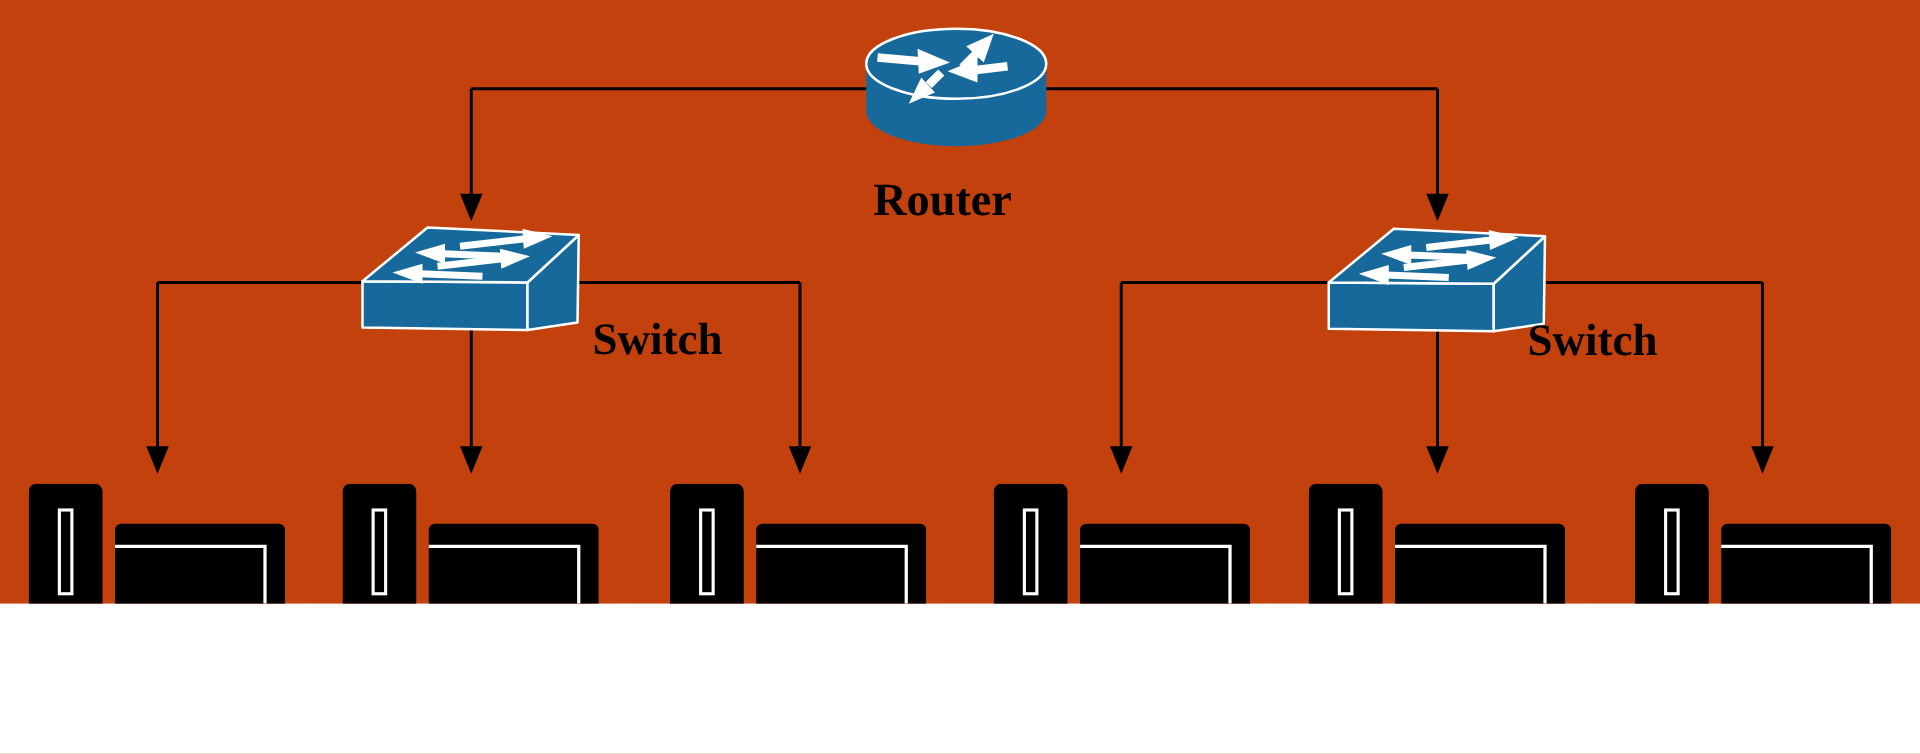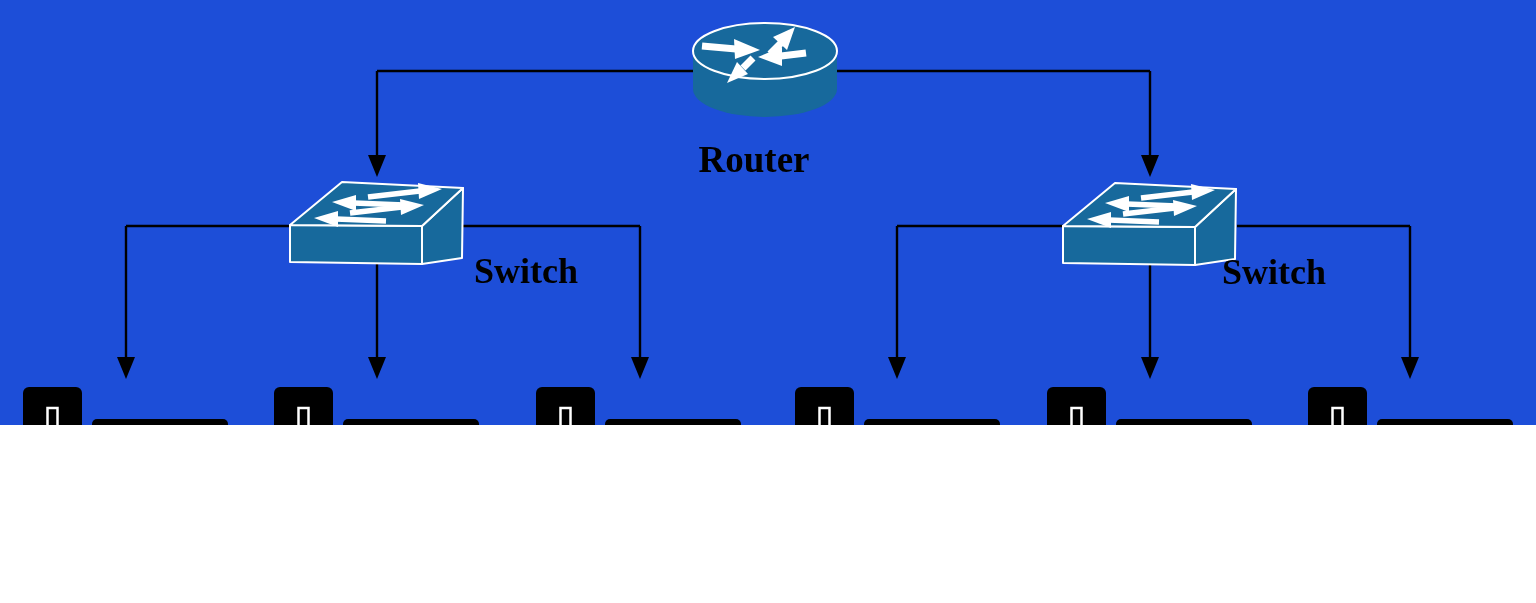--- a/index.html
+++ b/index.html
@@ -1,16 +1,16 @@
 <!DOCTYPE html>
 <html><head>
 <meta charset="utf-8">
 <style>
   html,body{margin:0;padding:0;background:#ffffff;}
-  .stage{position:relative;width:1536px;height:425px;background:#1d4ed8;overflow:hidden;}
+  .stage{position:relative;width:1536px;height:483px;background:#c2410c;overflow:hidden;}
   svg{display:block;}
   .ln{stroke:#000000;stroke-width:2.4;fill:none;}
   .head{fill:#000000;stroke:none;}
   .lbl{font-family:"Liberation Serif","DejaVu Serif",serif;font-weight:bold;fill:#000000;text-anchor:middle;}
   .lbl-router{font-size:37px;}
   .lbl-switch{font-size:36px;}
   .wl{stroke:#ffffff;fill:none;}
   .wf{fill:#ffffff;stroke:none;}
   .blk{fill:#000000;stroke:none;}
   .dev-edge{stroke:#ffffff;stroke-width:2;stroke-linejoin:round;}

